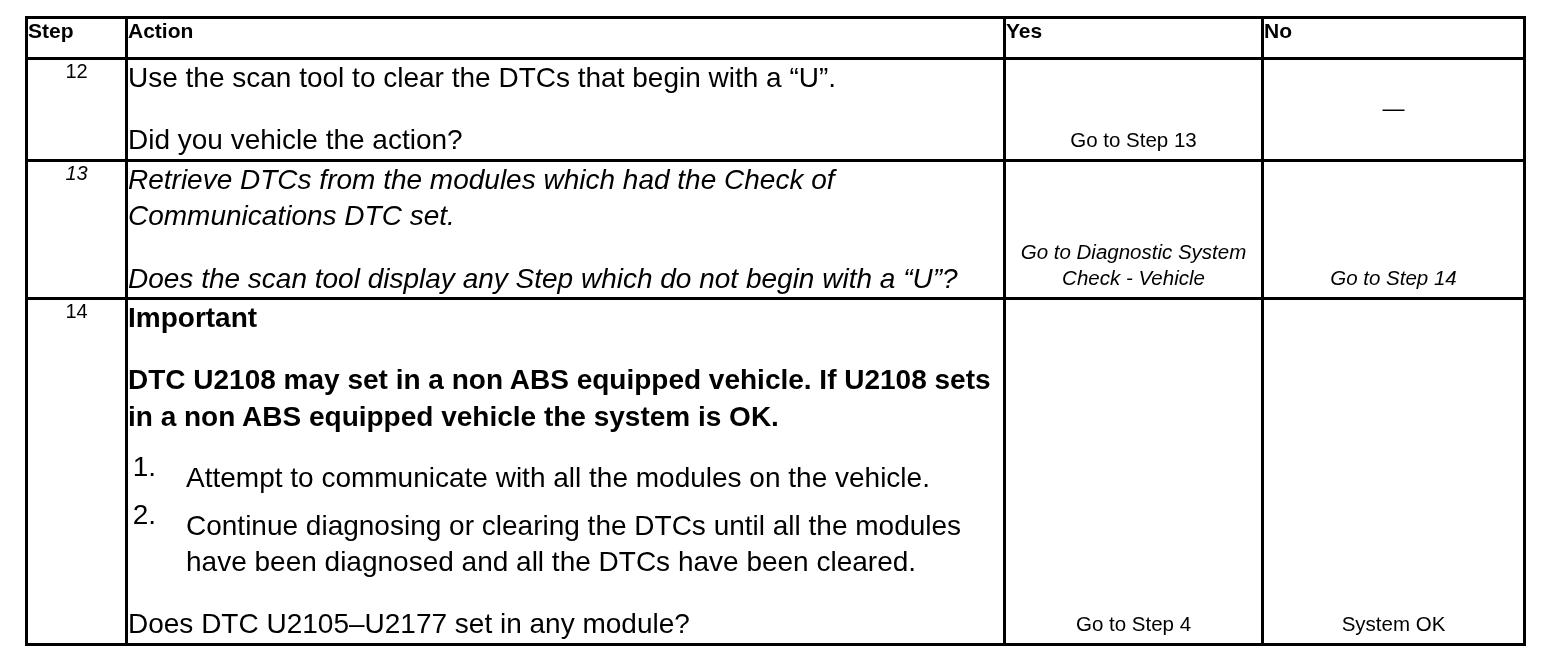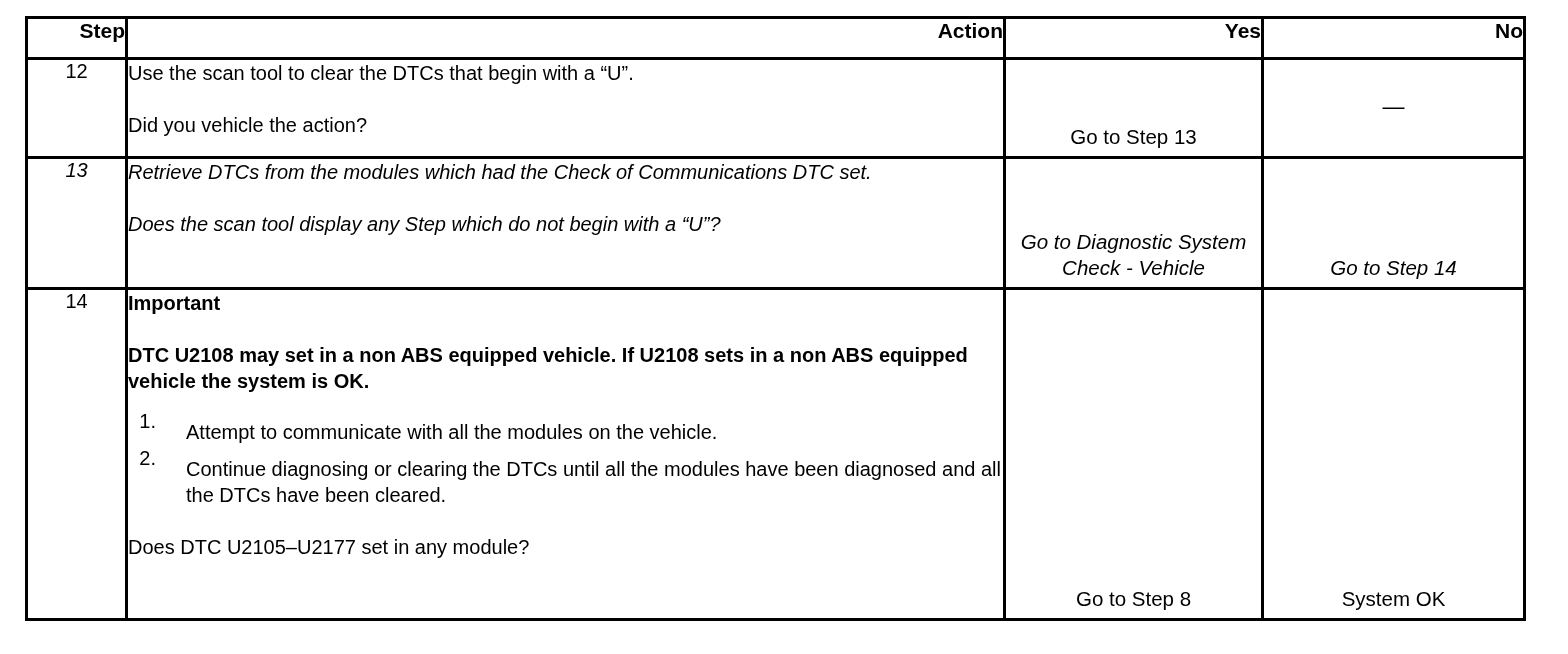--- a/index.html
+++ b/index.html
@@ -42,40 +42,40 @@
 
   
   col.c-step   { width: 100px; }
   col.c-action { width: 878px; }
   col.c-yes    { width: 258px; }
   col.c-no     { width: 262px; }
 
   
   thead th {
     height: 38px;
-    text-align: right;
+    text-align: left;
     vertical-align: middle;
     font-size: 21px;
     font-weight: bold;
     line-height: 1.1;
   }
 
   
   td.step-cell {
     text-align: center;
     vertical-align: middle;
     font-size: 20px;
     font-weight: normal;
   }
 
   
   td.action-cell {
     text-align: left;
     vertical-align: top;
-    font-size: 20px;
+    font-size: 28px;
     line-height: 1.30;
     padding: 4px 6px 5px 6px;
   }
 
   
   td.yn-cell {
     font-size: 20.5px;
     line-height: 1.30;
   }
   .yn-inner {
@@ -201,21 +201,21 @@
             <li>
               <span class="num-marker">2.</span>
               <span class="num-body">Continue diagnosing or clearing the DTCs until all the modules have been diagnosed and all the DTCs have been cleared.</span>
             </li>
           </ol>
           <div class="a-gap"></div>
           <div class="a-line">Does DTC U2105–U2177 set in any module?</div>
         </td>
         <td class="yn-cell">
           <div class="yn-inner">
-            <div class="yn-text">Go to Step 8</div>
+            <div class="yn-text">Go to Step 4</div>
           </div>
         </td>
         <td class="yn-cell">
           <div class="yn-inner">
             <div class="yn-text">System OK</div>
           </div>
         </td>
       </tr>
 
     </tbody>

